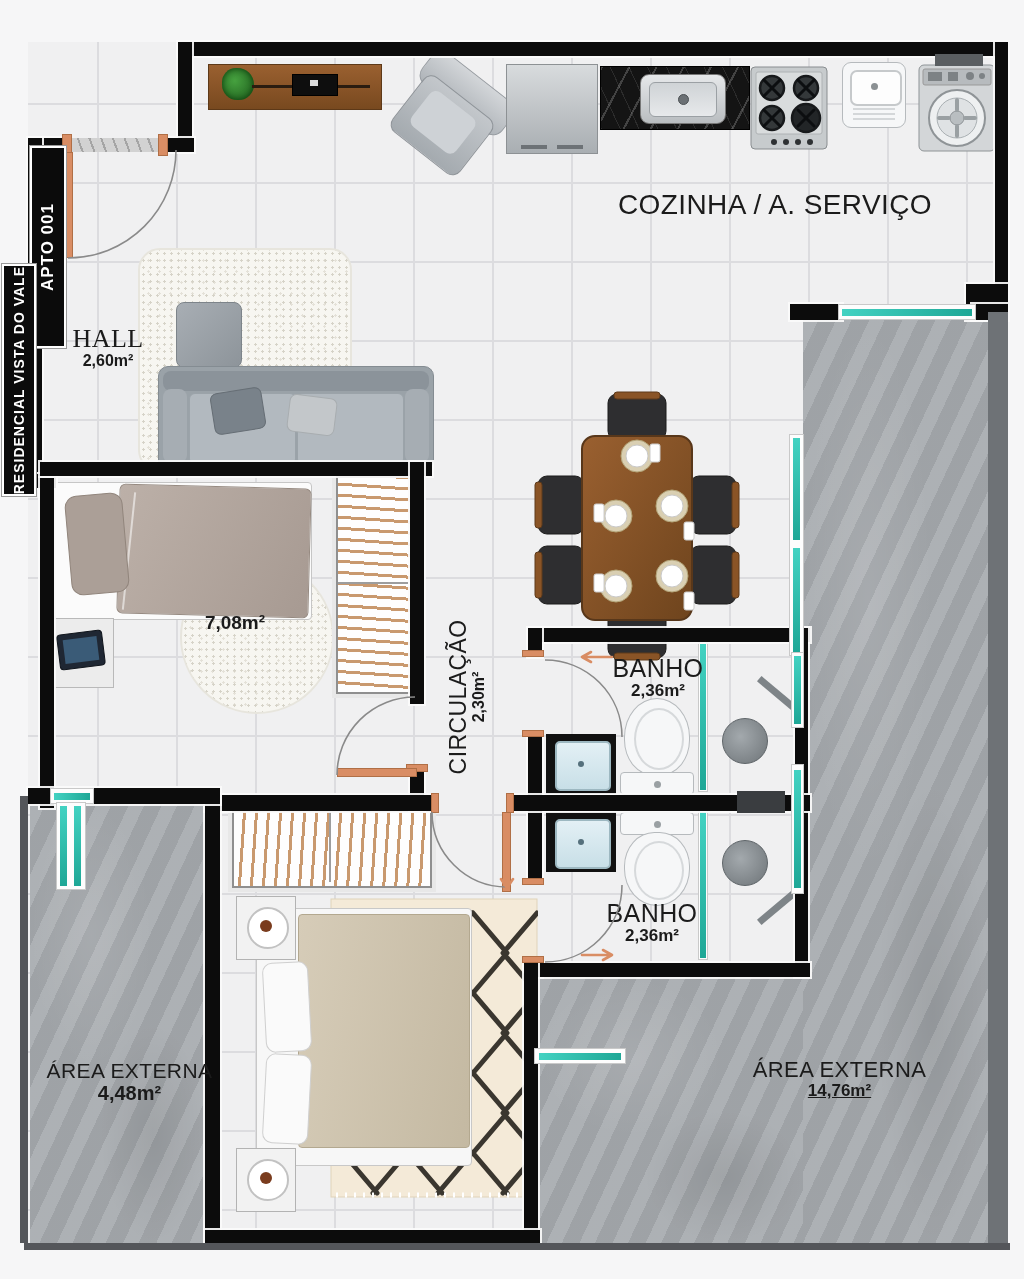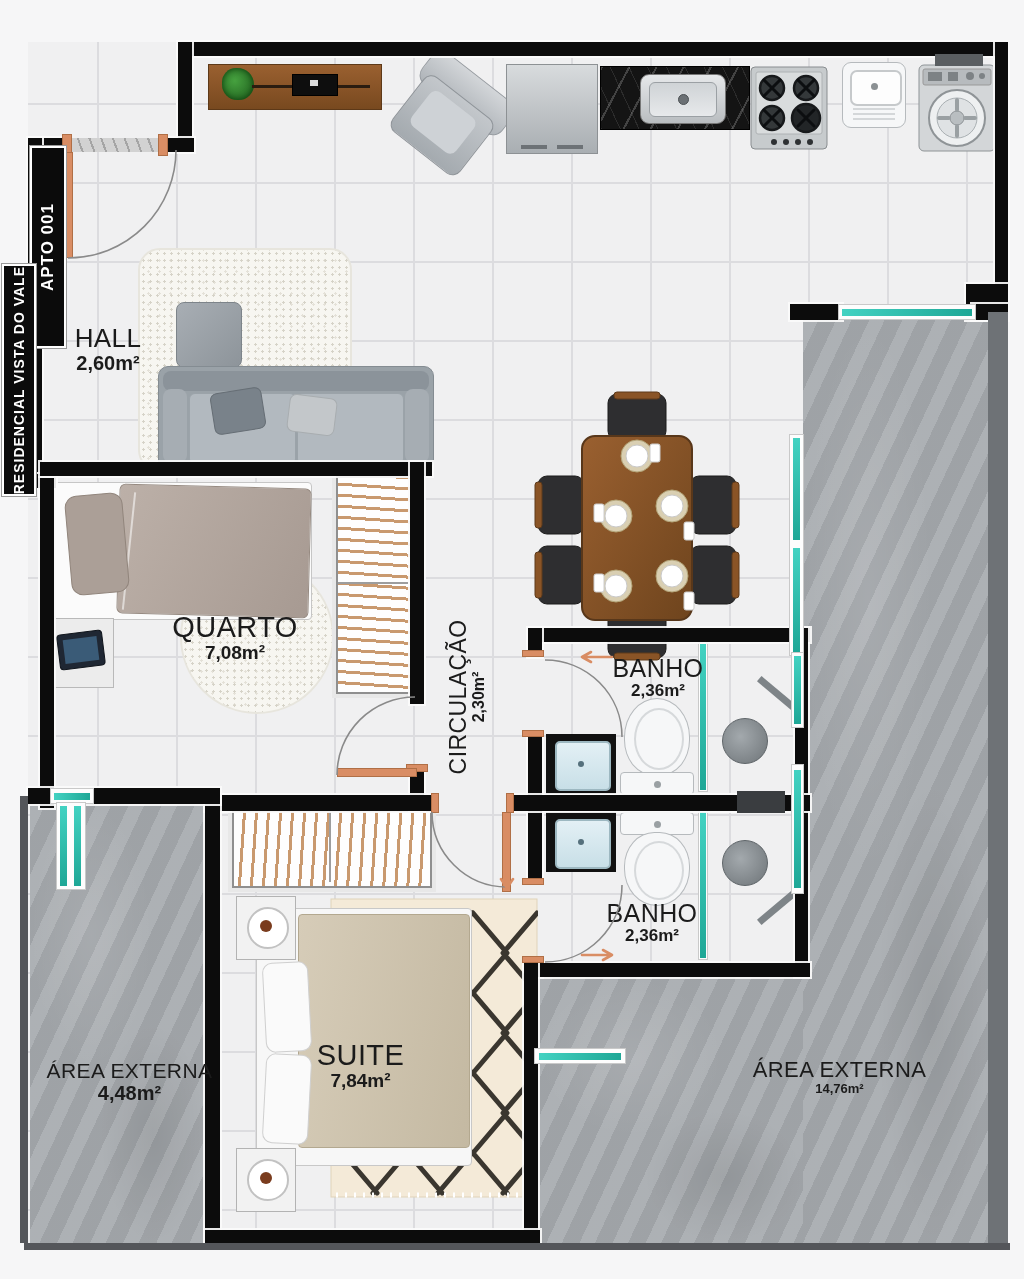--- a/index.html
+++ b/index.html
@@ -323,54 +323,50 @@
   <div class="abs jamb" style="left:522px;top:956px;width:22px;height:7px;"></div>
 
   <div class="tab" style="left:30px;top:146px;width:32px;height:198px;">
     <span style="font-size:17px;">APTO 001</span>
   </div>
   <div class="tab" style="left:2px;top:264px;width:30px;height:228px;">
     <span style="font-size:14px;">RESIDENCIAL VISTA DO VALE</span>
   </div>
 
   <div class="lbl" style="left:610px;top:190px;width:330px;">
+    <div class="rn" style="font-size:28px;">COZINHA / A. SERVIÇO</div>
   </div>
   <div class="lbl" style="left:48px;top:325px;width:120px;">
-    <div class="rn" style="font-size:26px;">HALL</div>
-    <div class="ra" style="font-size:20px;">2,60m²</div>
+    <div class="rn" style="font-size:26px;font-family:Liberation Serif, serif;">HALL</div>
+    <div class="ra" style="font-size:16px;">2,60m²</div>
   </div>
   <div class="lbl" style="left:145px;top:612px;width:180px;">
-    <div class="rn" style="font-size:29px;">QUARTO</div>
     <div class="ra" style="font-size:19px;">7,08m²</div>
   </div>
   <div class="lbl" style="left:382px;top:612px;width:170px;height:170px;display:flex;align-items:center;justify-content:center;">
     <div style="transform:rotate(-90deg);text-align:center;">
       <div class="rn" style="font-size:23px;">CIRCULAÇÃO</div>
       <div class="ra" style="font-size:16px;">2,30m²</div>
     </div>
   </div>
   <div class="lbl" style="left:578px;top:655px;width:160px;">
     <div class="rn" style="font-size:25px;">BANHO</div>
     <div class="ra" style="font-size:17px;">2,36m²</div>
   </div>
   <div class="lbl" style="left:572px;top:900px;width:160px;">
     <div class="rn" style="font-size:25px;">BANHO</div>
     <div class="ra" style="font-size:17px;">2,36m²</div>
   </div>
-  <div class="lbl" style="left:278px;top:1040px;width:165px;">
-    <div class="rn" style="font-size:29px;">SUITE</div>
-    <div class="ra" style="font-size:19px;">7,84m²</div>
-  </div>
   <div class="lbl" style="left:42px;top:1060px;width:175px;">
     <div class="rn" style="font-size:21px;">ÁREA EXTERNA</div>
     <div class="ra" style="font-size:20px;">4,48m²</div>
   </div>
   <div class="lbl" style="left:742px;top:1058px;width:195px;">
     <div class="rn" style="font-size:22px;">ÁREA EXTERNA</div>
-    <div class="ra" style="font-size:13px;">14,76m²</div>
+    <div class="ra" style="font-size:17px;text-decoration:underline;">14,76m²</div>
   </div>
 
   <svg class="abs" style="left:0;top:0;pointer-events:none;" width="1024" height="1279" viewBox="0 0 1024 1279">
     <g fill="none" stroke="#8a8a8a" stroke-width="1.6">
       <path d="M68 258 A108 108 0 0 0 176 150"></path>
       <path d="M337 775 A78 78 0 0 1 415 697"></path>
       <path d="M545 660 A77 77 0 0 1 622 737"></path>
       <path d="M545 962 A77 77 0 0 0 622 885"></path>
       <path d="M507 887 A75 75 0 0 1 432 812"></path>
     </g>

